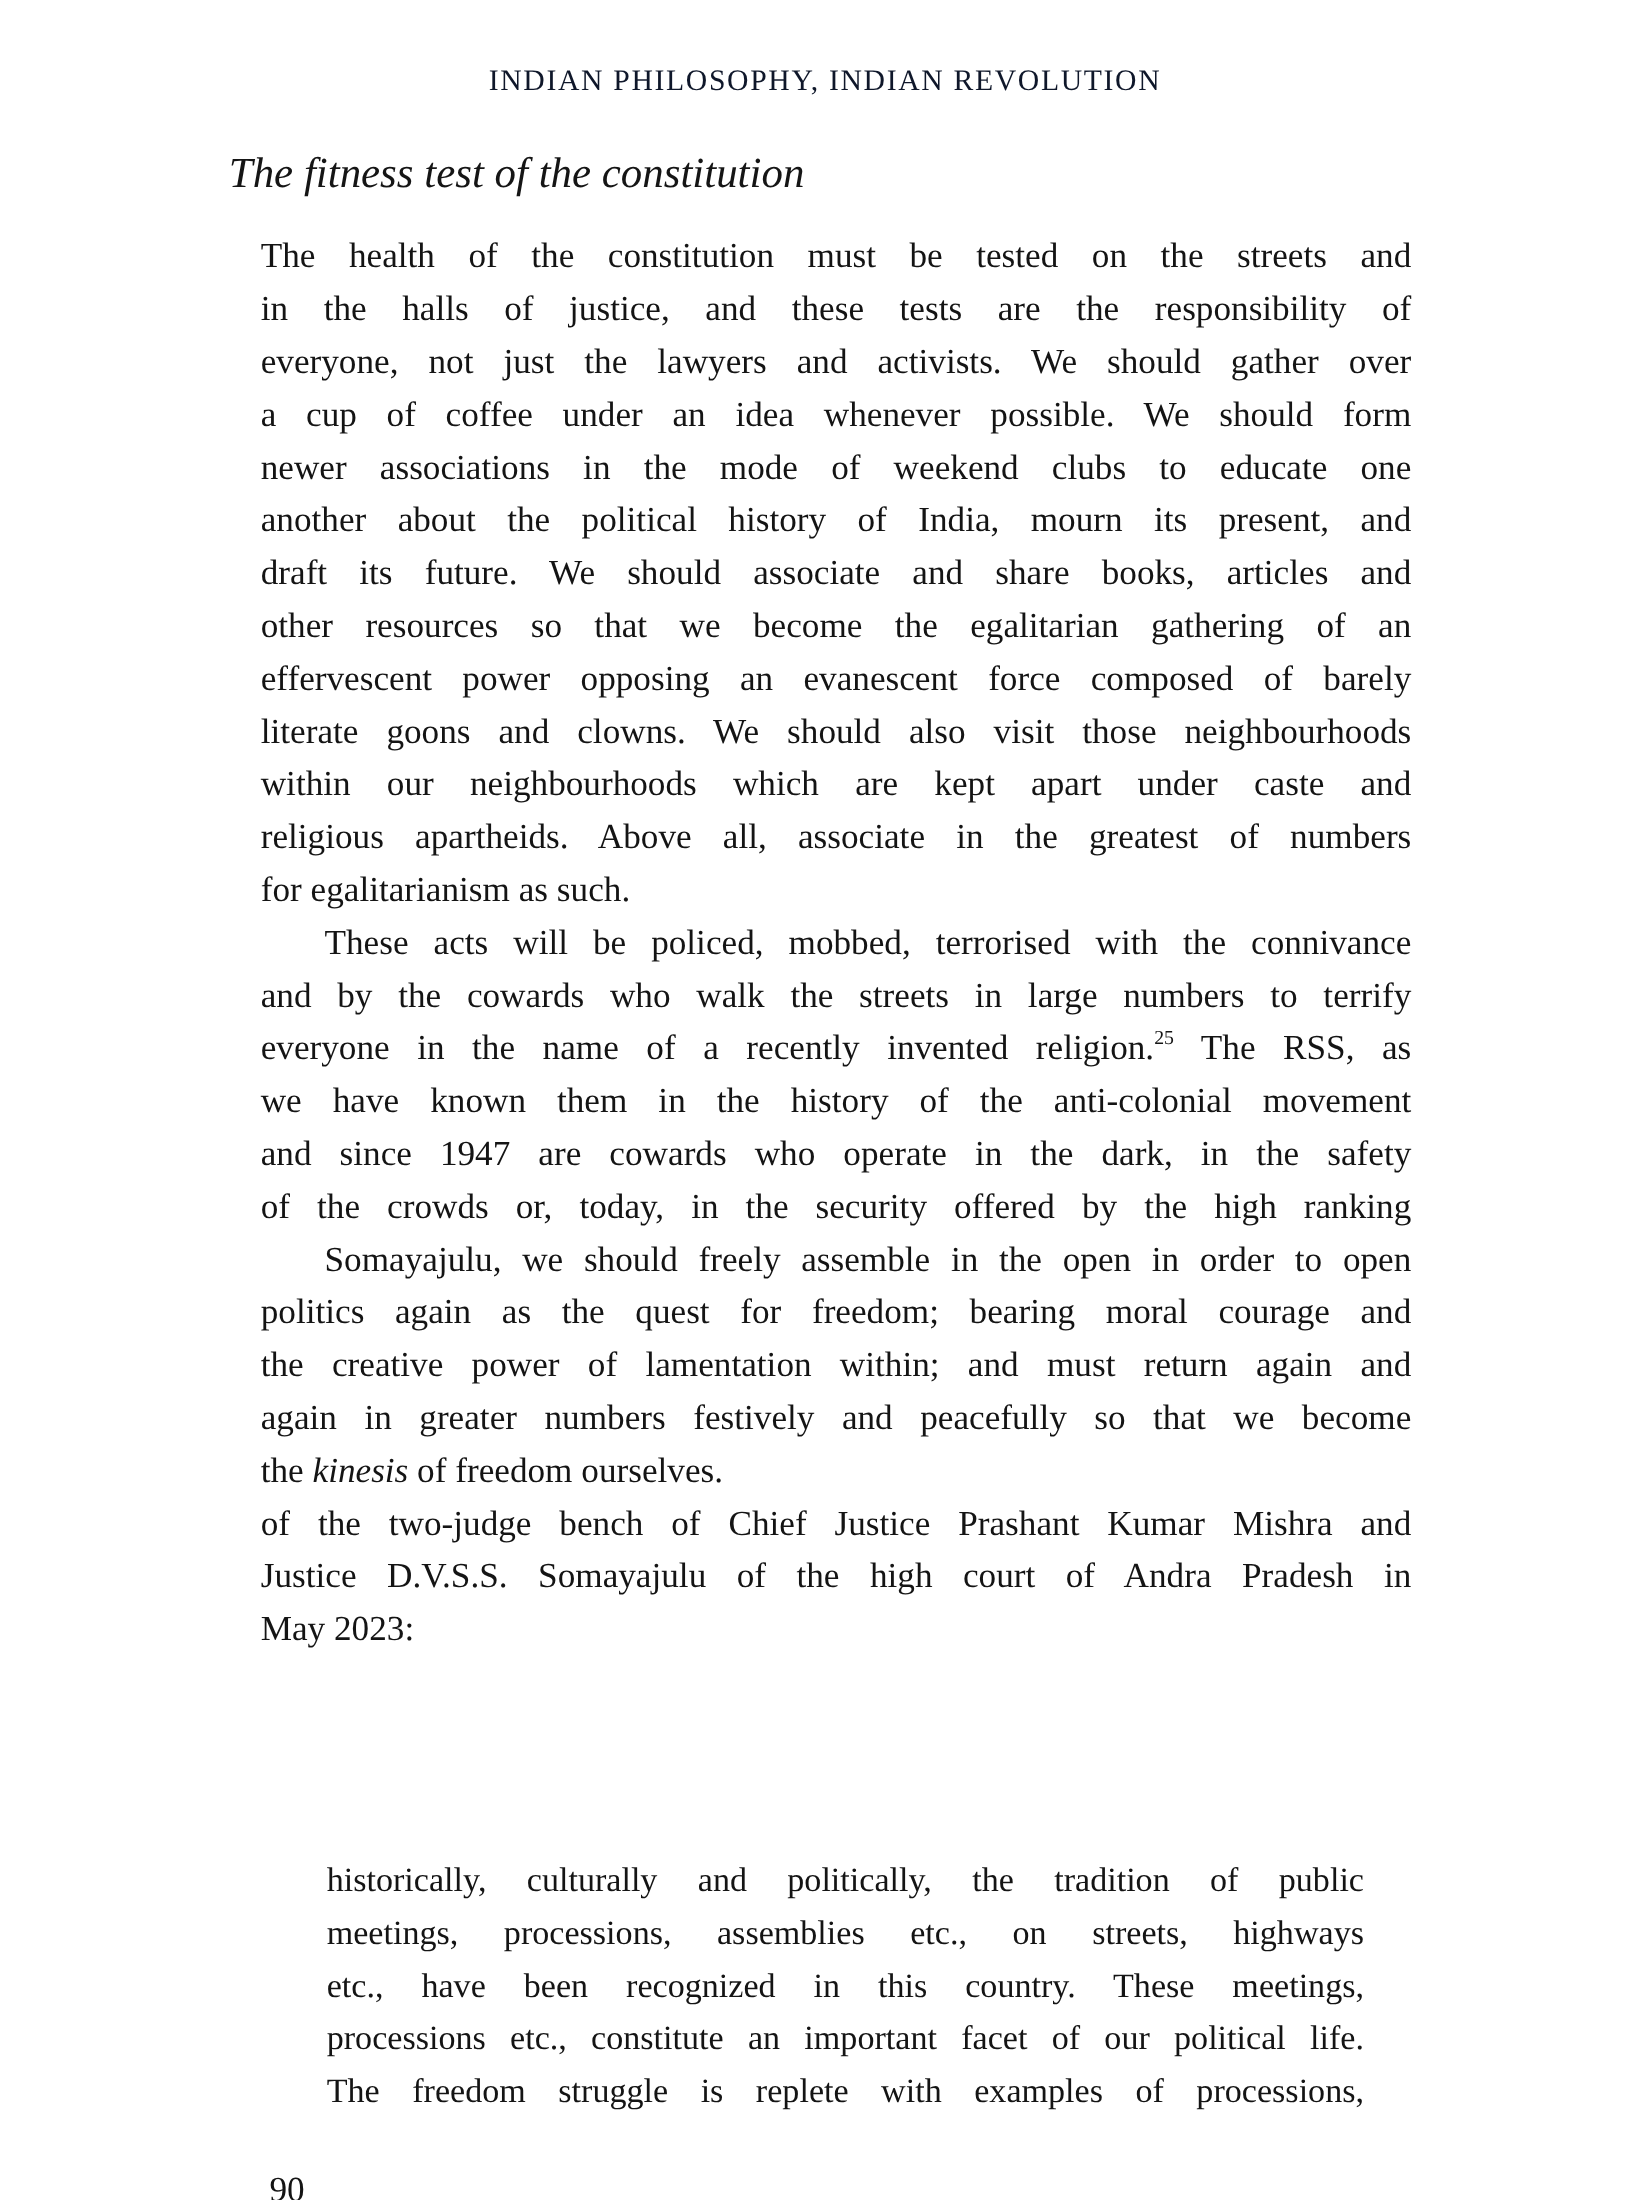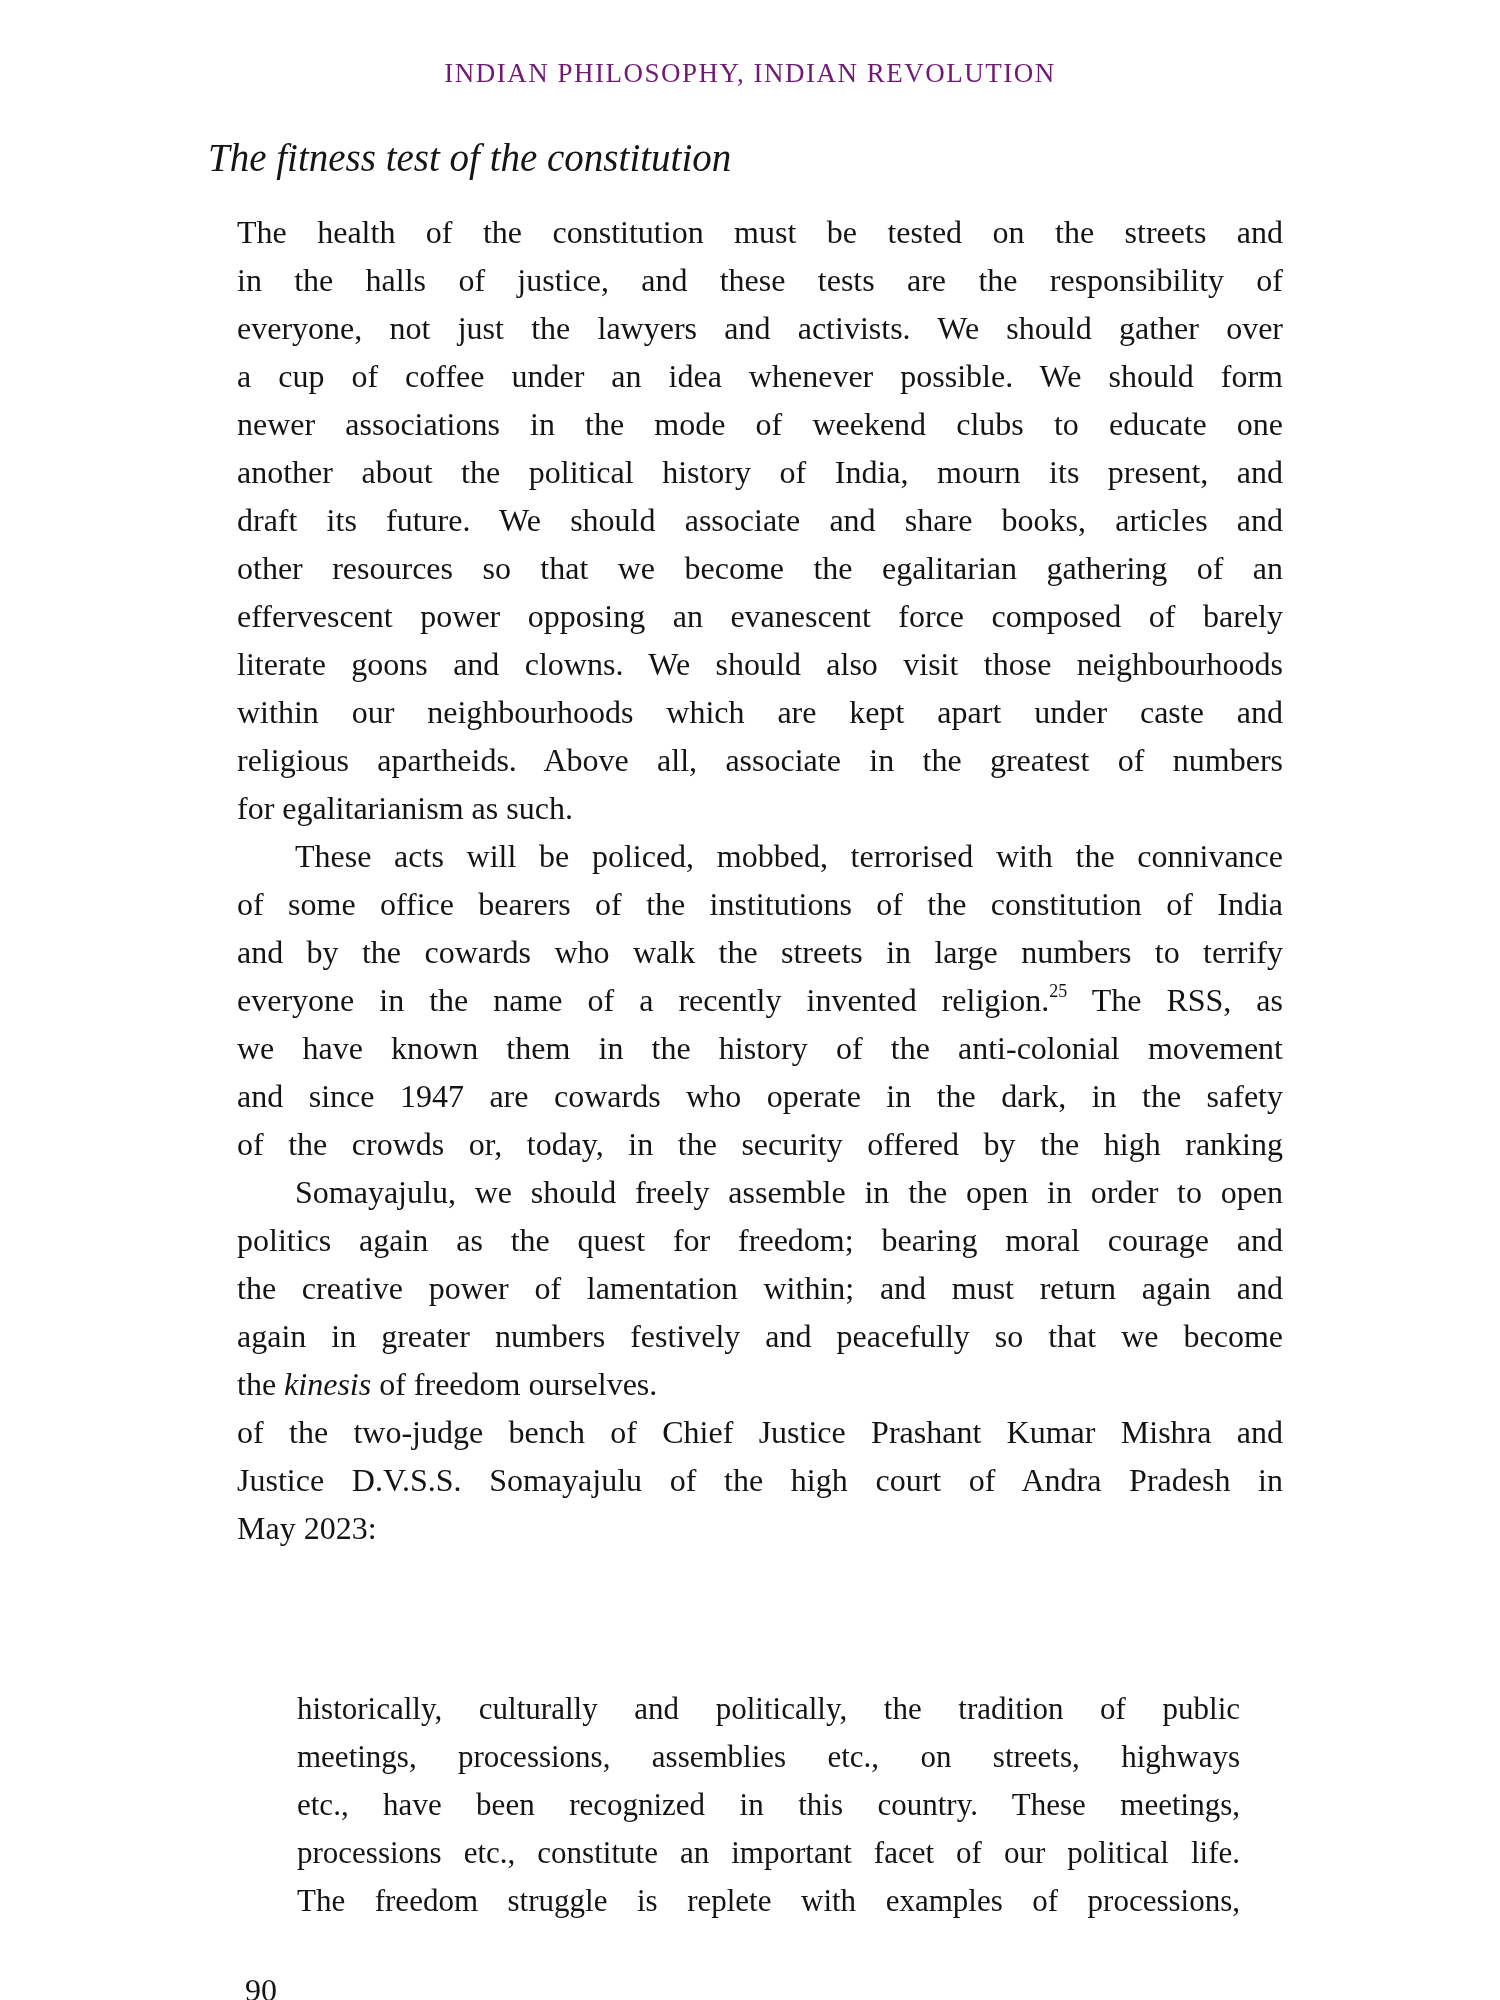--- a/index.html
+++ b/index.html
@@ -1,19 +1,19 @@
 <!DOCTYPE html>
 <html><head>
 <meta charset="utf-8">
 <style>
   html, body { margin: 0; padding: 0; background: #ffffff; }
   body { width: 1500px; height: 2000px; position: relative; overflow: hidden; color: #141414;
          font-family: "Liberation Serif", "DejaVu Serif", serif; }
   .running-head { position: absolute; top: 58px; left: 0; width: 1500px; text-align: center;
-         font-size: 27px; letter-spacing: 1.5px; color: #701a75; }
+         font-size: 27px; letter-spacing: 1.5px; color: #0f172a; }
   .subhead { position: absolute; top: 135px; left: 208px; font-style: italic; font-size: 39px; color: #151515; }
   .body-text { position: absolute; top: 208px; left: 237px; width: 1046px; font-size: 32px; line-height: 48px; }
   .line { display: block; white-space: nowrap; text-align: justify; text-align-last: justify; height: 48px; }
   .line.last { text-align-last: left; }
   .indent { padding-left: 58px; }
   sup { font-size: 18px; line-height: 0; vertical-align: 14px; }
   .quote { position: absolute; top: 1686px; left: 297px; width: 943px; font-size: 31px; line-height: 46px; font-family: Liberation Serif, serif; }
   .page-number { position: absolute; top: 1948px; left: 245px; font-size: 32px; margin-top: 24px; }
 </style>
 </head>
@@ -35,21 +35,20 @@
     <span class="line">other resources so that we become the egalitarian gathering of an</span>
     <span class="line">effervescent power opposing an evanescent force composed of barely</span>
     <span class="line">literate goons and clowns. We should also visit those neighbourhoods</span>
     <span class="line">within our neighbourhoods which are kept apart under caste and</span>
     <span class="line">religious apartheids. Above all, associate in the greatest of numbers</span>
     <span class="line last">for egalitarianism as such.</span>
   </div>
 
   <div>
     <span class="line indent">These acts will be policed, mobbed, terrorised with the connivance</span>
-    <span class="line">of some office bearers of the institutions of the constitution of India</span>
     <span class="line">and by the cowards who walk the streets in large numbers to terrify</span>
     <span class="line"><span>everyone in the name of a recently invented religion.</span><sup>25</sup> <span>The RSS, as</span></span>
     <span class="line">we have known them in the history of the anti-colonial movement</span>
     <span class="line">and since 1947 are cowards who operate in the dark, in the safety</span>
     <span class="line">of the crowds or, today, in the security offered by the high ranking</span>
   </div>
 
   <div>
     <span class="line indent">Somayajulu, we should freely assemble in the open in order to open</span>
     <span class="line">politics again as the quest for freedom; bearing moral courage and</span>

